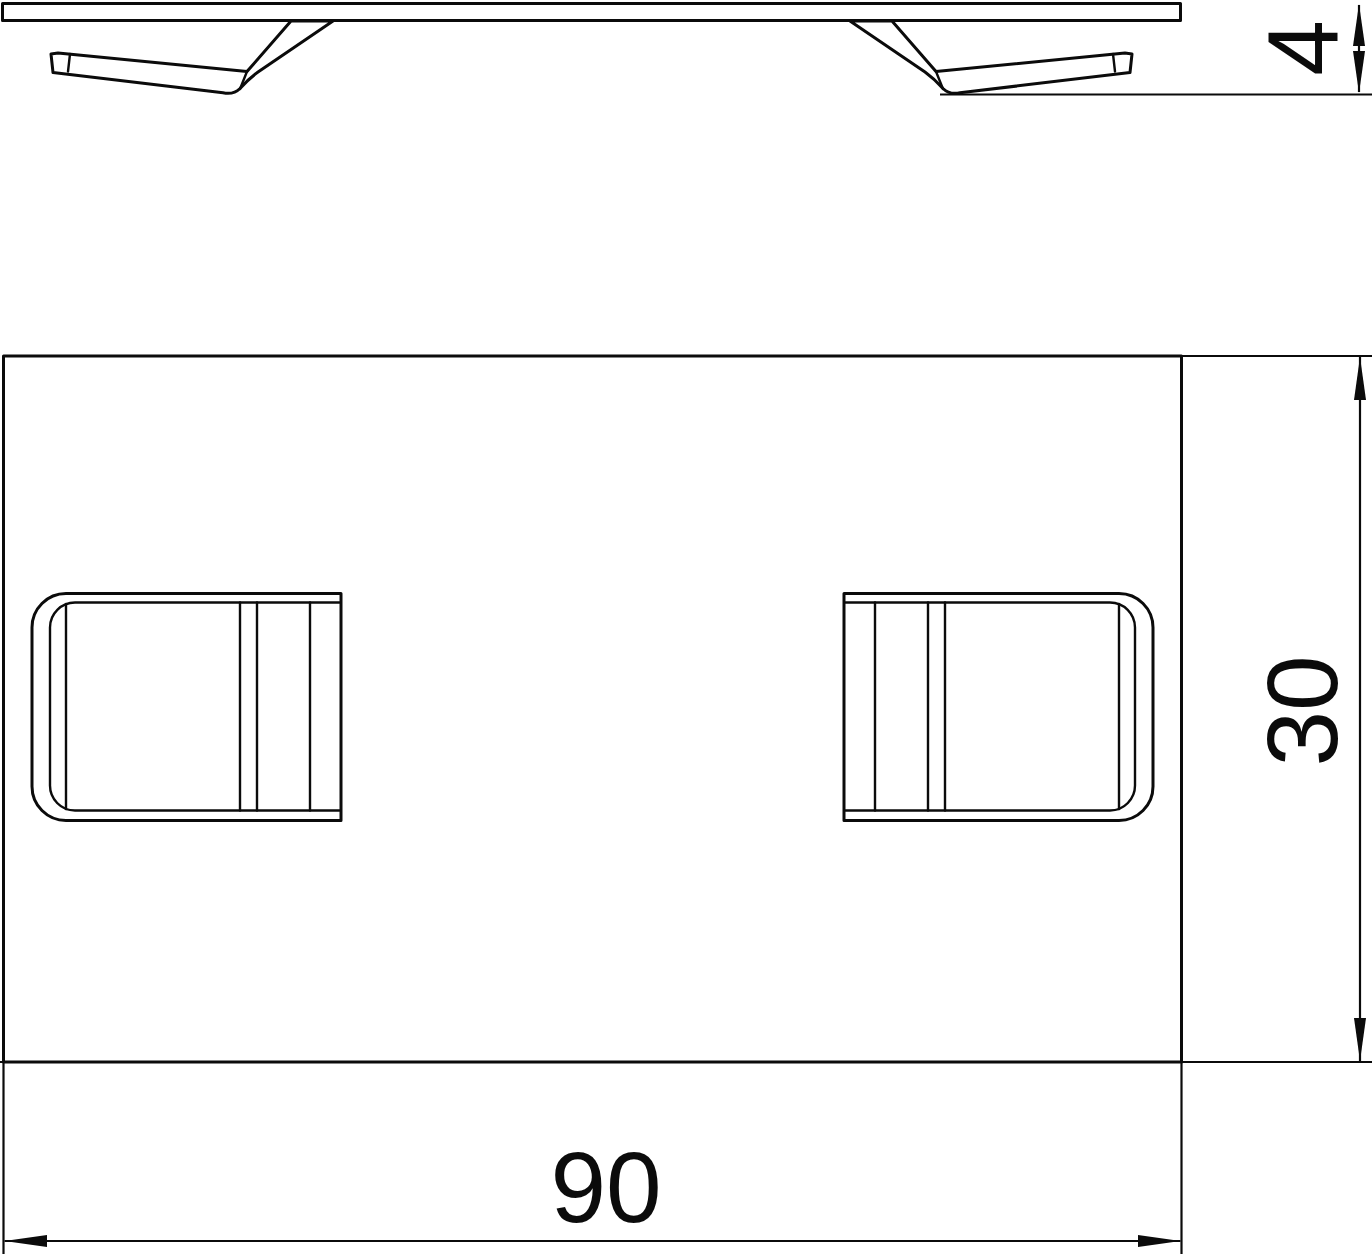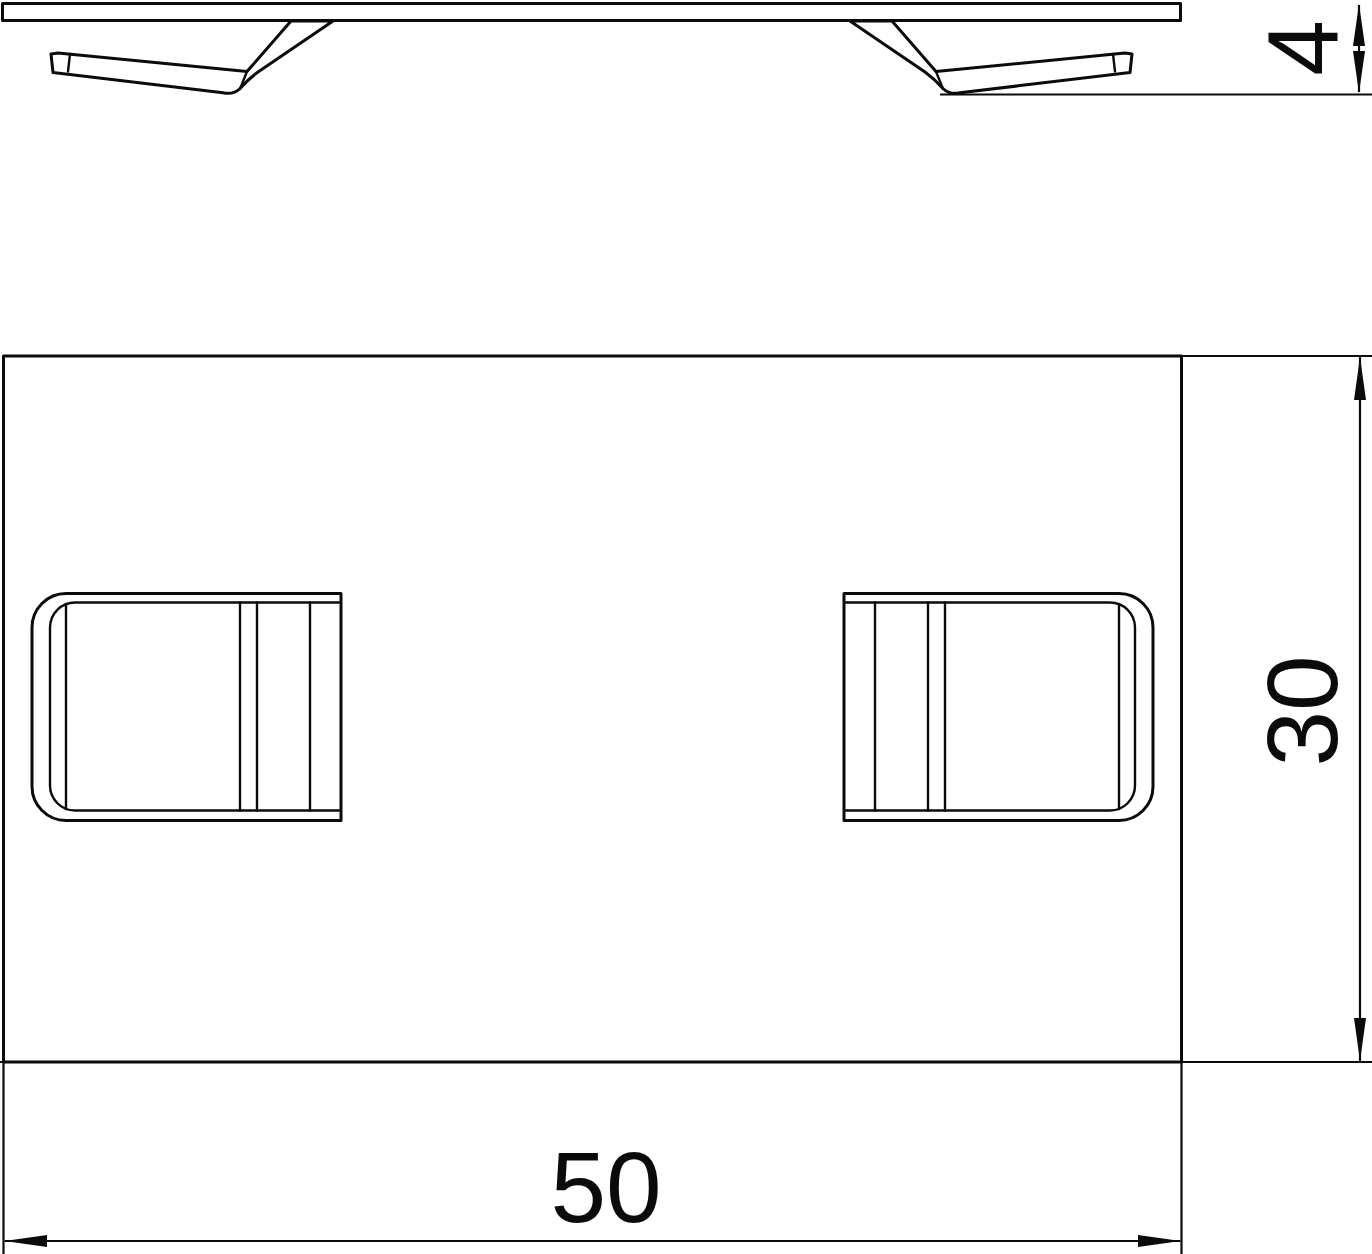--- a/index.html
+++ b/index.html
@@ -93,15 +93,15 @@
         <polygon class="arrow" points="4.5,1241 47,1235 47,1247"></polygon>
         <polygon class="arrow" points="1180.5,1241 1138,1235 1138,1247"></polygon>
       </g>
     </g>
   </svg>
 
   <div class="dim-label vertical" style="left:1303px; top:48px;">4</div>
 
   <div class="dim-label vertical" style="left:1302px; top:711px;">30</div>
 
-  <div class="dim-label" style="left:606px; top:1187px;">50</div>
+  <div class="dim-label" style="left:606px; top:1187px;">90</div>
 
 </div>
 
 </body></html>

